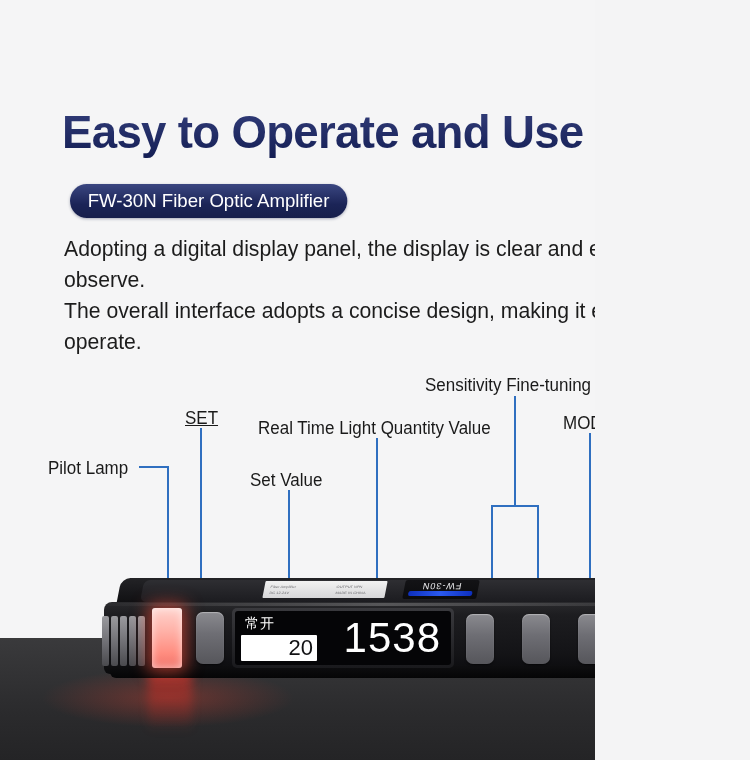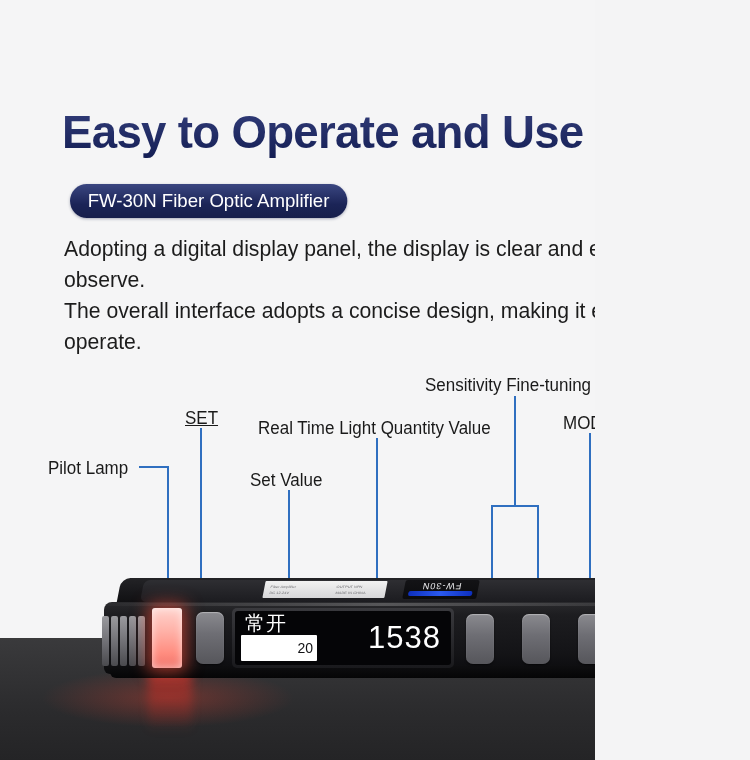--- a/index.html
+++ b/index.html
@@ -142,37 +142,37 @@
     position:absolute;left:128px;top:30px;width:222px;height:60px;
     background:linear-gradient(180deg,#3a3a3e,#1a1a1d);
     border-radius:5px;padding:3px;box-sizing:border-box;
   }
   .lcd{
     position:relative;width:100%;height:100%;
     background:#050507;border-radius:3px;overflow:hidden;
   }
   .lcd-cn{
     position:absolute;left:10px;top:3px;
-    color:#ffffff;font-size:20px;line-height:19px;
+    color:#ffffff;font-size:14px;line-height:19px;
     font-family:Liberation Serif, serif;
     letter-spacing:1px;
   }
   .lcd-setbox{
     position:absolute;left:6px;top:24px;width:76px;height:26px;
     background:#ffffff;border-radius:1px;
   }
   .lcd-setval{
     position:absolute;right:4px;top:1px;
-    color:#121214;font-size:14px;line-height:24px;font-weight:normal;
+    color:#121214;font-size:22px;line-height:24px;font-weight:normal;
     font-family:"Liberation Sans",sans-serif;
     margin-left:28px;
   }
   .lcd-main{
     position:absolute;right:10px;top:1px;
-    color:#ffffff;font-size:31px;line-height:52px;
+    color:#ffffff;font-size:42px;line-height:52px;
     font-family:"Liberation Sans",sans-serif;letter-spacing:1px;
   }
 
   
   .cl-line{position:absolute;background:#2f6fc0;}
   .cl-v{width:2px;}
   .cl-h{height:2px;}
   .cl-dot{
     position:absolute;width:11px;height:11px;border-radius:50%;
     background:#1876df;box-shadow:0 0 0 1px rgba(255,255,255,.18);

